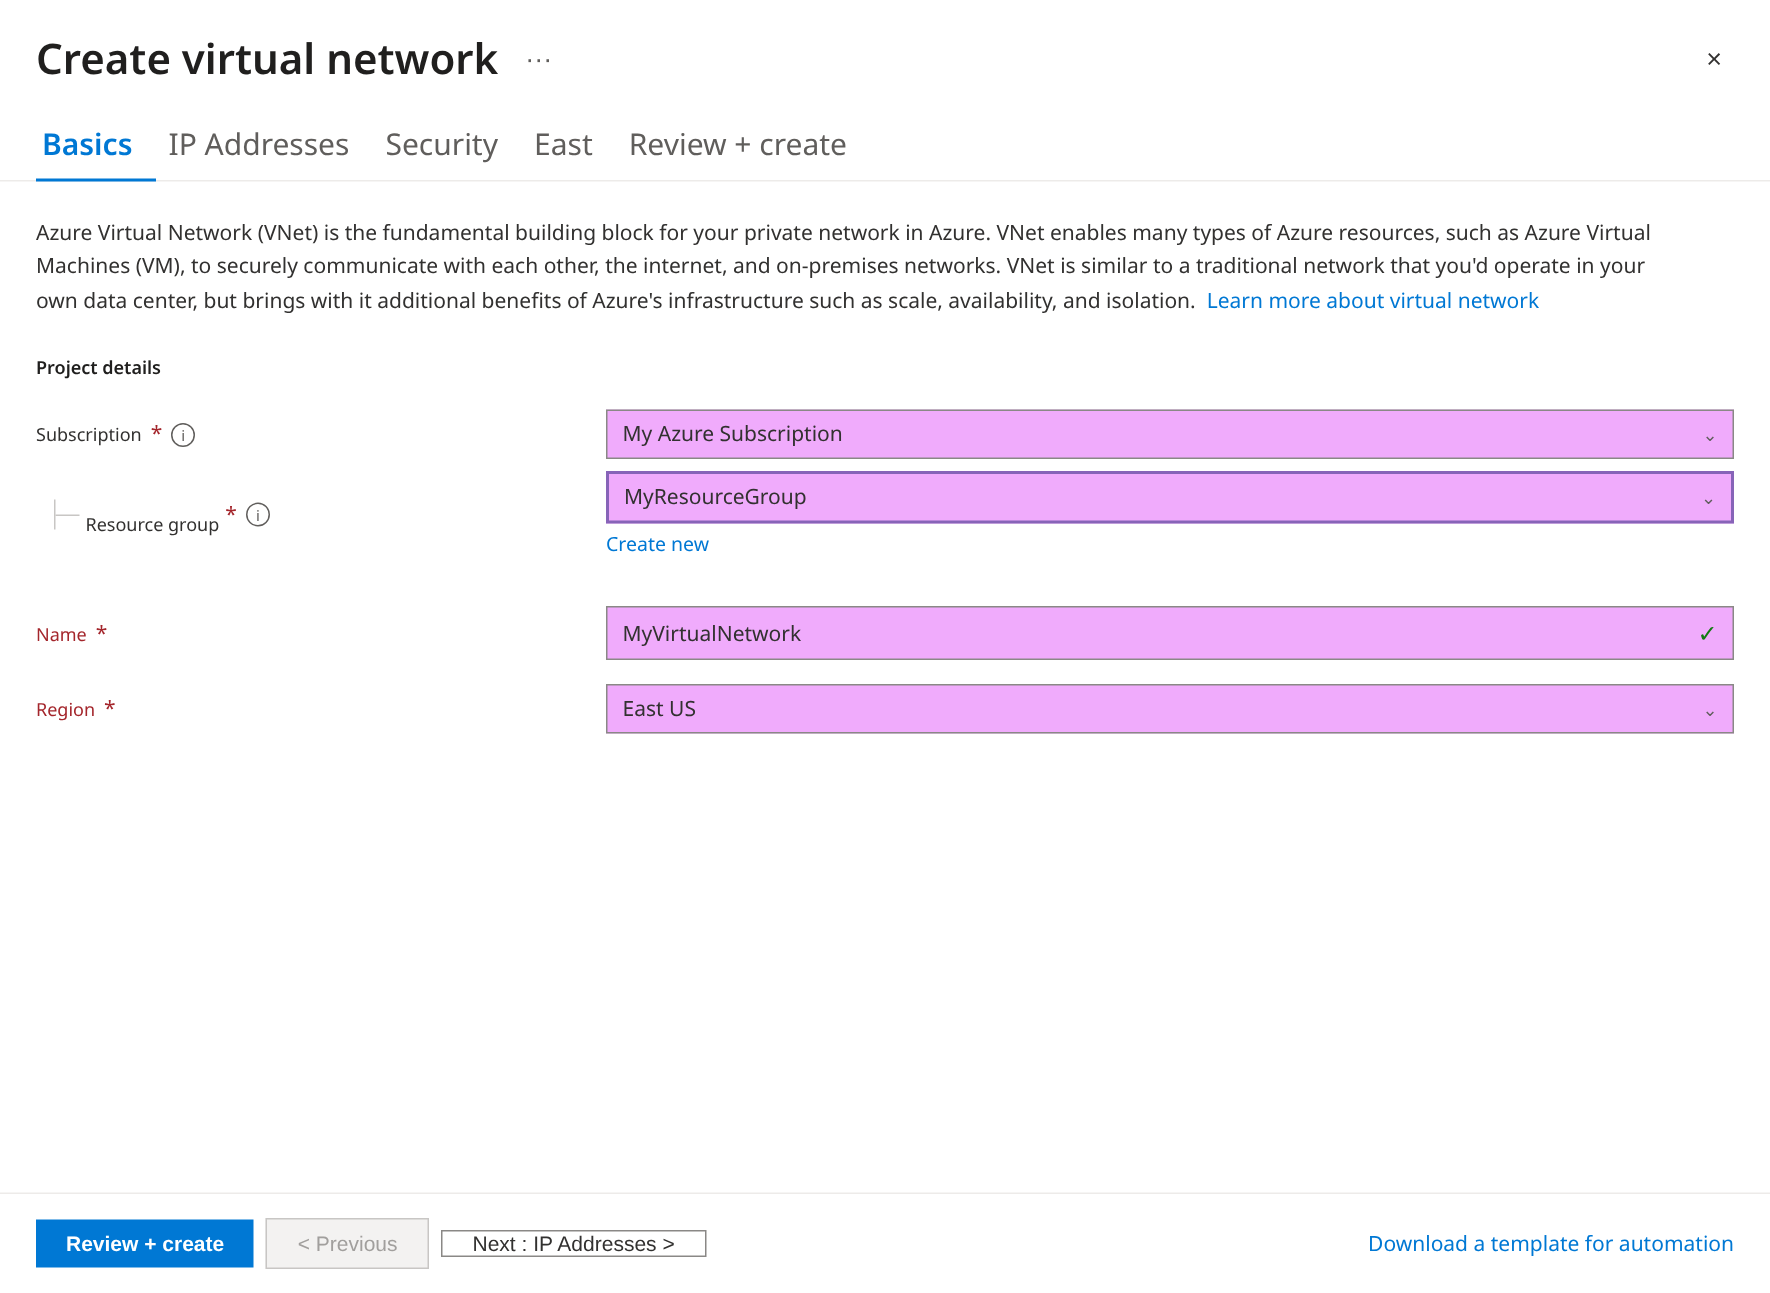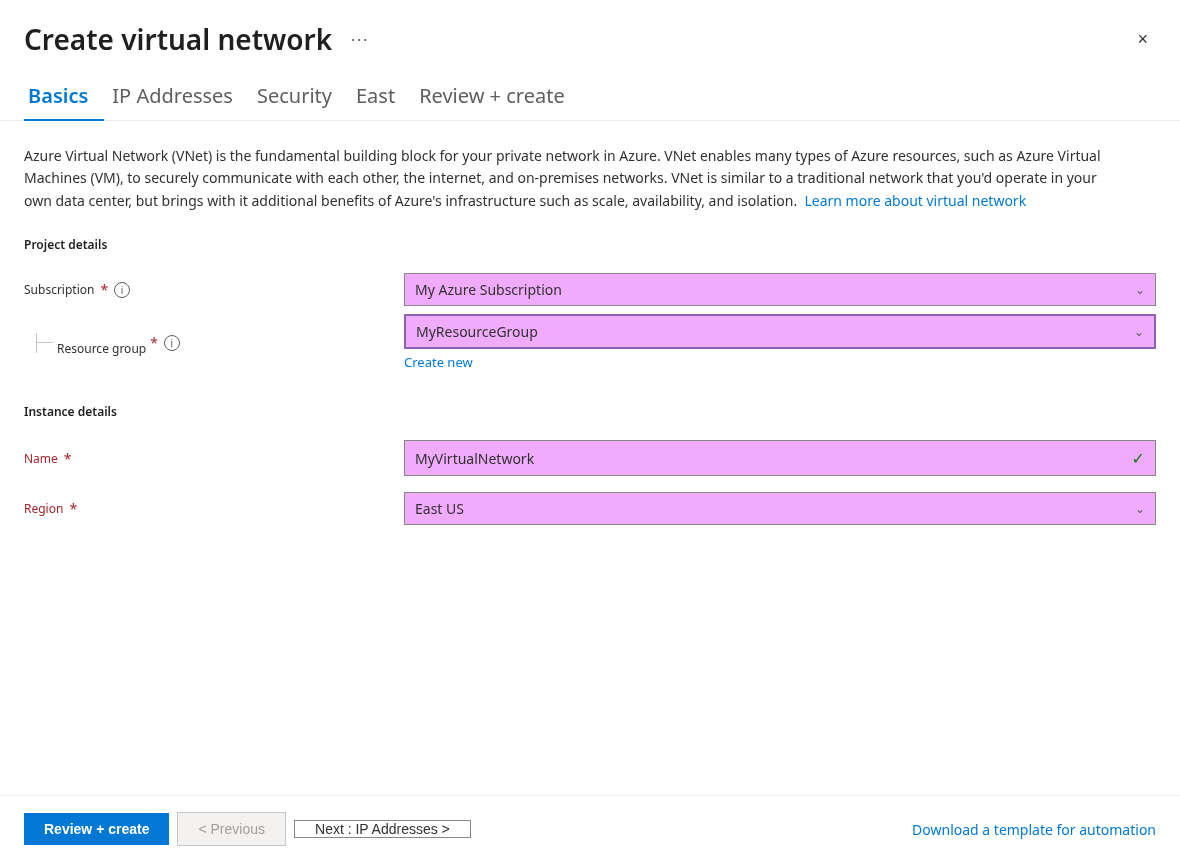--- a/index.html
+++ b/index.html
@@ -334,21 +334,20 @@
         <div class="select-control focused">
           <span>MyResourceGroup</span>
           <span class="chevron-down">⌄</span>
         </div>
         <a class="create-new-link">Create new</a>
       </div>
     </div>
   </div>
 
   <div class="form-section">
-    <div class="section-title">Instance details</div>
 
     <div class="form-row">
       <div class="label-col">
         <span class="label-text orange">Name</span>
         <span class="required-star">*</span>
       </div>
       <div class="input-col">
         <div class="select-control valid">
           <span>MyVirtualNetwork</span>
           <span class="check-icon">✓</span>

